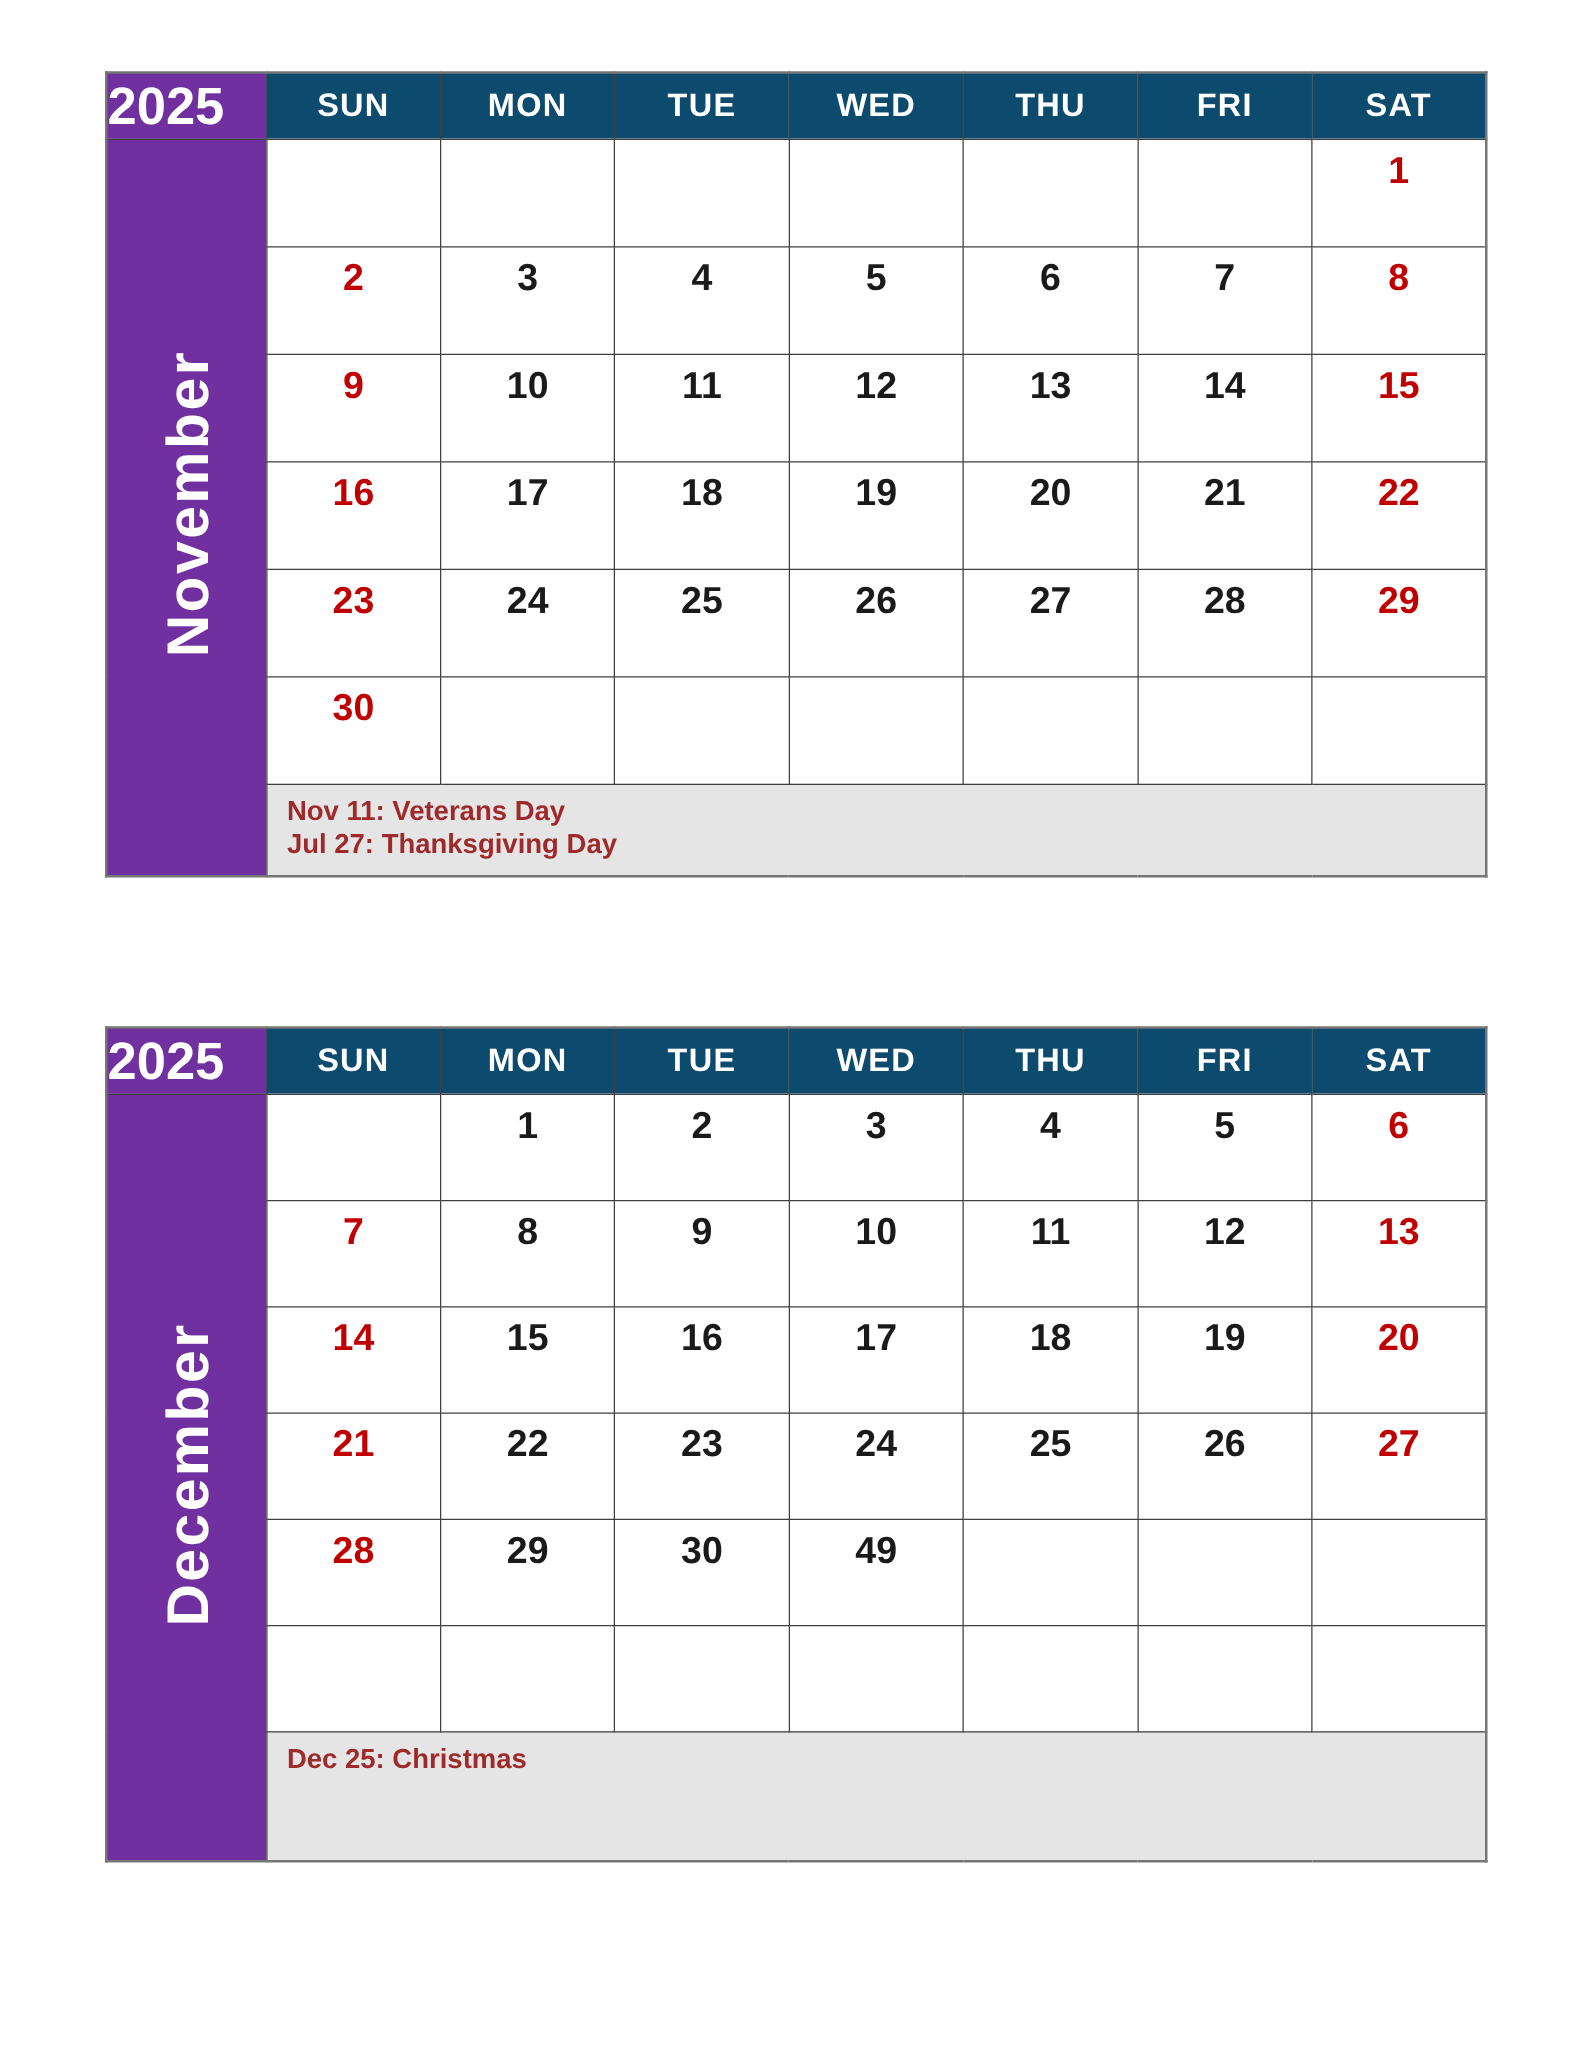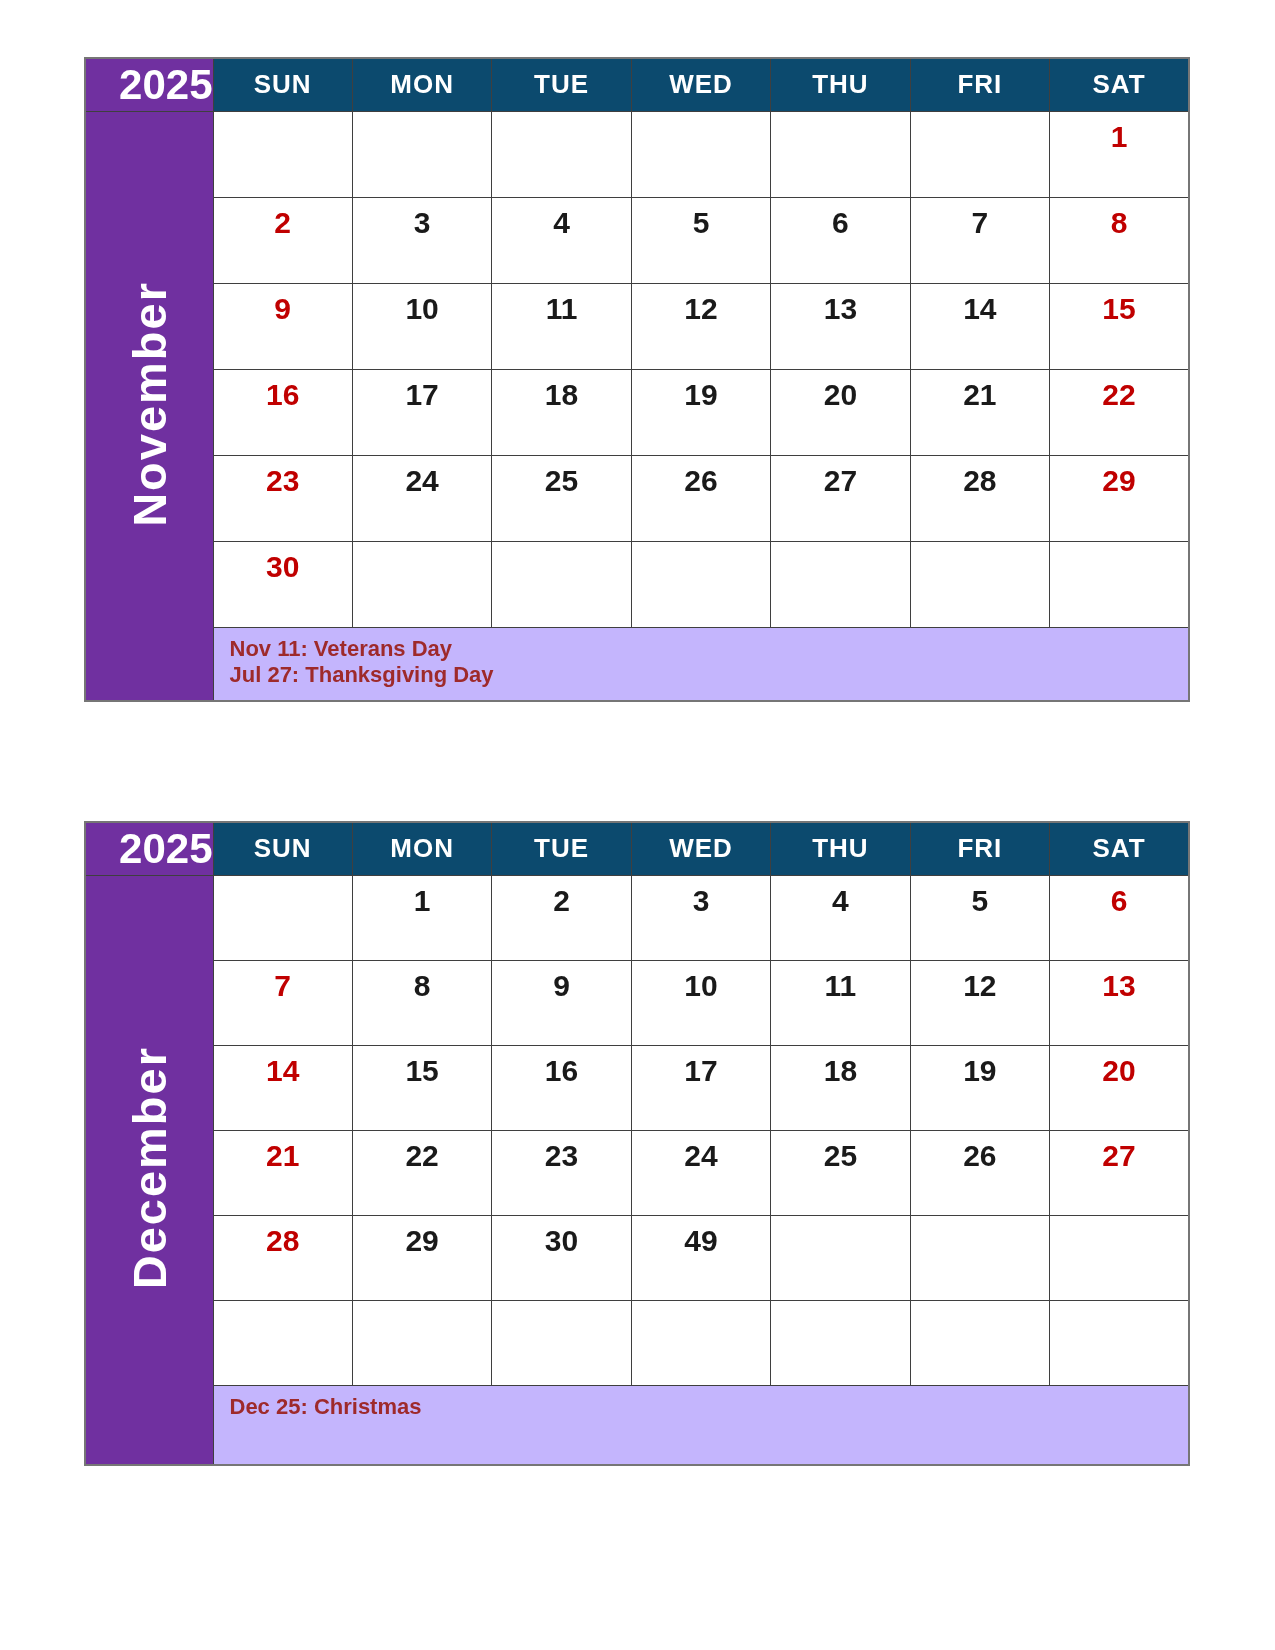--- a/index.html
+++ b/index.html
@@ -13,44 +13,44 @@
     border-collapse:collapse; table-layout:fixed;
     border:2px solid #767676;
   }
   #cal-nov { top:57px; }
   #cal-dec { top:821px; }
   .cal th, .cal td { border:1px solid #3f3f3f; }
   .cal tr.hdr { height:53px; }
   #cal-nov tr.week { height:86px; }
   #cal-dec tr.week { height:85px; }
   #cal-nov tr.holiday-row { height:74px; }
-  #cal-dec tr.holiday-row { height:80px; }
+  #cal-dec tr.holiday-row { height:104px; }
   th.year {
     background:#7030A0; color:#ffffff; font-size:42px; font-weight:bold;
-    text-align:right; vertical-align:middle;
+    text-align:left; vertical-align:middle;
   }
   th.wday {
     background:#0c4a6e; color:#ffffff; font-size:26px; font-weight:bold;
     letter-spacing:1px; text-align:center; vertical-align:middle;
   }
   td.sidebar {
     background:#7030A0; text-align:center; vertical-align:middle;
   }
   .vlabel {
     display:inline-block; writing-mode:vertical-rl; transform:rotate(180deg);
     color:#ffffff; font-size:47px; font-weight:bold; letter-spacing:2px;
     white-space:nowrap;
   }
   td.day {
     background:#ffffff; vertical-align:top; text-align:center;
     font-size:30px; font-weight:bold; color:#1a1a1a; padding-top:8px;
   }
   td.day.wkend { color:#C00000; }
   td.holiday {
-    background:#c4b5fd; vertical-align:top; text-align:left;
+    background:#e5e5e5; vertical-align:top; text-align:left;
     padding:8px 0 0 16px; color:#9E2A2B; font-size:22px; font-weight:bold;
     line-height:26px;
   }
   .footer {
     position:absolute; top:1570px; left:0; width:100%; text-align:center;
   }
   .footer a {
     color:#2323D2; font-size:29px; text-decoration:underline; cursor:pointer;
     letter-spacing:1px;
   }

